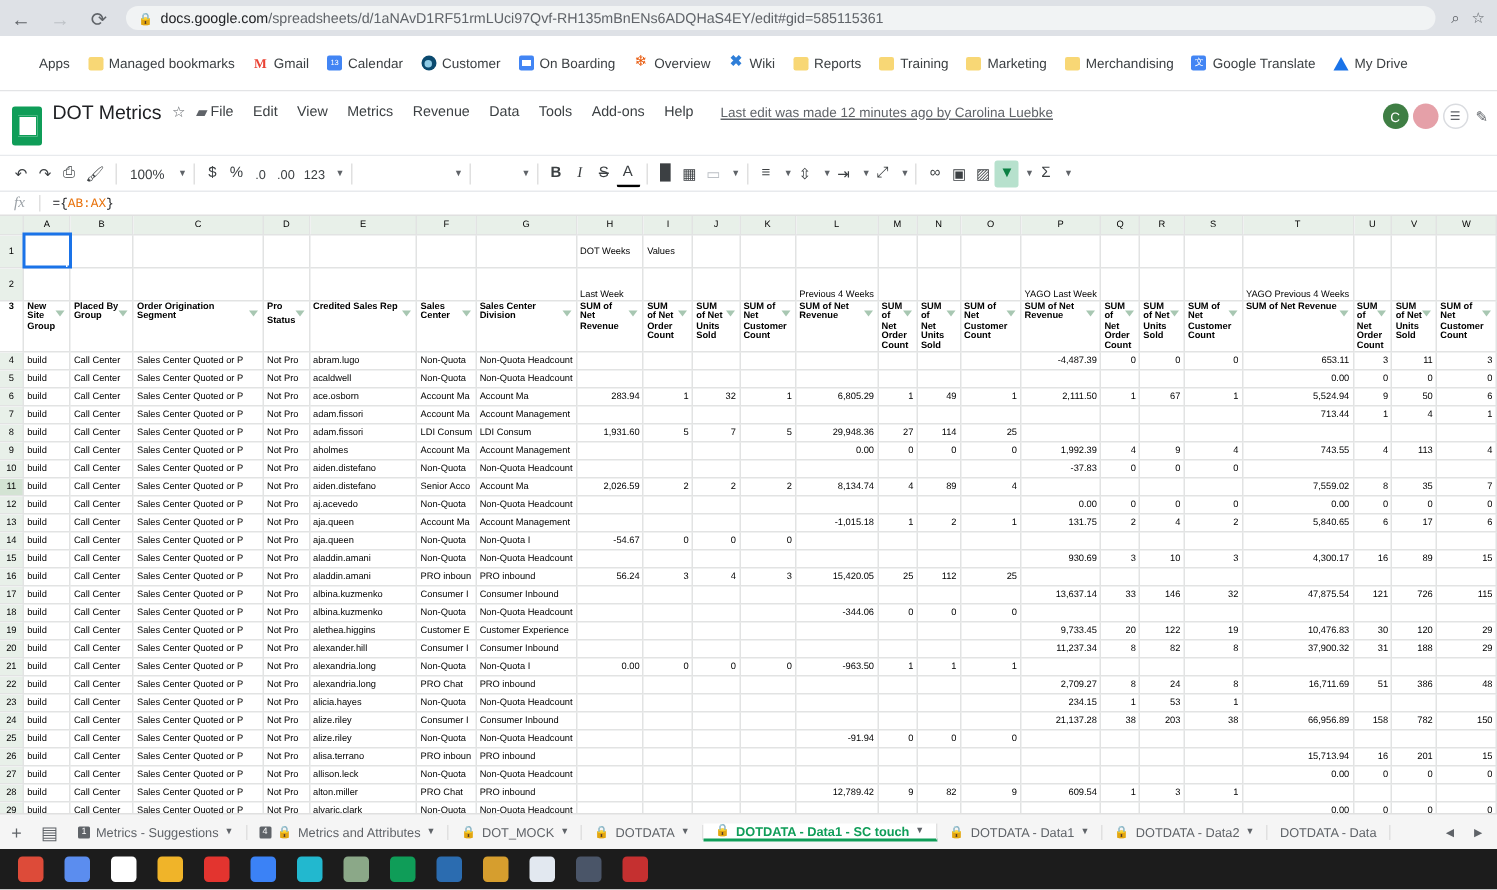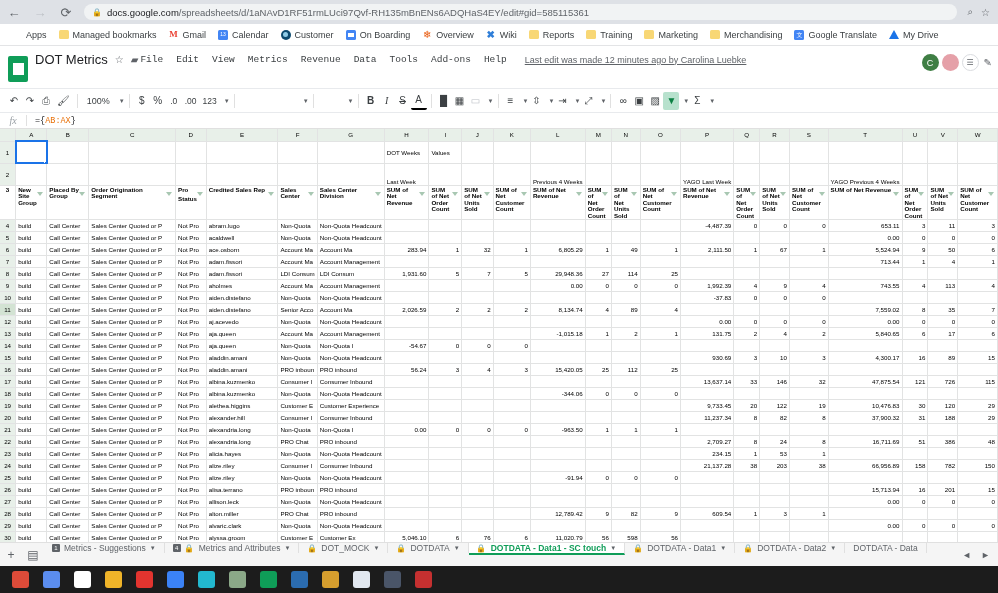--- a/index.html
+++ b/index.html
@@ -43,21 +43,21 @@
     white-space: nowrap;
   }
   .lock-icon { font-size: 8px; color: #5f6368; }
   .omni-url { color: #5f6368; }
   .omni-url b { color: #202124; font-weight: 400; }
   .omni-right { display: flex; gap: 8px; align-items: center; padding-right: 2px; }
   .omni-right span { font-size: 10px; color: #5f6368; }
 
   
   .bookmarks {
-    height: 22px;
+    height: 37px;
     background: #fff;
     border-bottom: 1px solid #e3e4e6;
     display: flex;
     align-items: center;
     padding: 0 6px;
     gap: 0px;
     font-size: 9px;
     color: #3c4043;
     white-space: nowrap;
     overflow: hidden;
@@ -115,21 +115,21 @@
   }
   .sheets-logo::after {
     content:""; width: 11px; height: 12px; background: #fff;
     border: 1px solid #0f9d58;
   }
   .title-block { display: flex; flex-direction: row; }
   .doc-title-row { display:flex; align-items:center; gap:7px; height:19px; }
   .doc-title { font-size: 13px; color: #202124; }
   .title-ico { color:#5f6368; font-size:10px; }
   .menu-row { display: flex; align-items: center; gap: 9px; font-size: 9.5px; color:#3c4043; }
-  .menu-row .mi { padding: 1px 2px; border-radius: 2px; font-family: Liberation Mono, monospace; }
+  .menu-row .mi { padding: 1px 2px; border-radius: 2px; }
   .last-edit { margin-left: 7px; font-size: 9px; color:#5f6368; text-decoration: underline; }
   .header-right {
     position:absolute; right: 6px; top: 8px;
     display:flex; align-items:center; gap: 3px;
   }
   .avatar {
     width:17px; height:17px; border-radius:50%;
     display:flex; align-items:center; justify-content:center;
     font-size:9px; color:#fff;
   }
@@ -206,21 +206,21 @@
                 background:#1a73e8; border:1px solid #fff;}
 
   
   .tabbar {
     position:absolute; left:0; bottom:27px; width:998px; height:24px;
     background:#f5f5f5; border-top:1px solid #e0e0e0;
     display:flex; align-items:stretch; font-size:8.5px; color:#5f6368;
   }
   .tab-ctrl { width:22px; display:flex;align-items:center;justify-content:center;
               font-size:12px; color:#5f6368;}
-  .tabs { display:flex; align-items:flex-start; overflow:hidden; flex:1 1 auto; }
+  .tabs { display:flex; align-items:center; overflow:hidden; flex:1 1 auto; }
   .tab {
     display:flex; align-items:center; gap:4px; padding:0 8px;
     border-right:1px solid #e0e0e0; white-space:nowrap; flex:0 0 auto;
   }
   .tab.active { background:#fff; color:#0f9d58; font-weight:bold;
                 border-bottom:2px solid #0f9d58; }
   .tab .lk { font-size:8px; }
   .tab .nm { font-size:8.5px; }
   .tab .cv { font-size:6px; color:#5f6368; }
   .tab-badge { background:#5f6368; color:#fff; font-size:6px;

